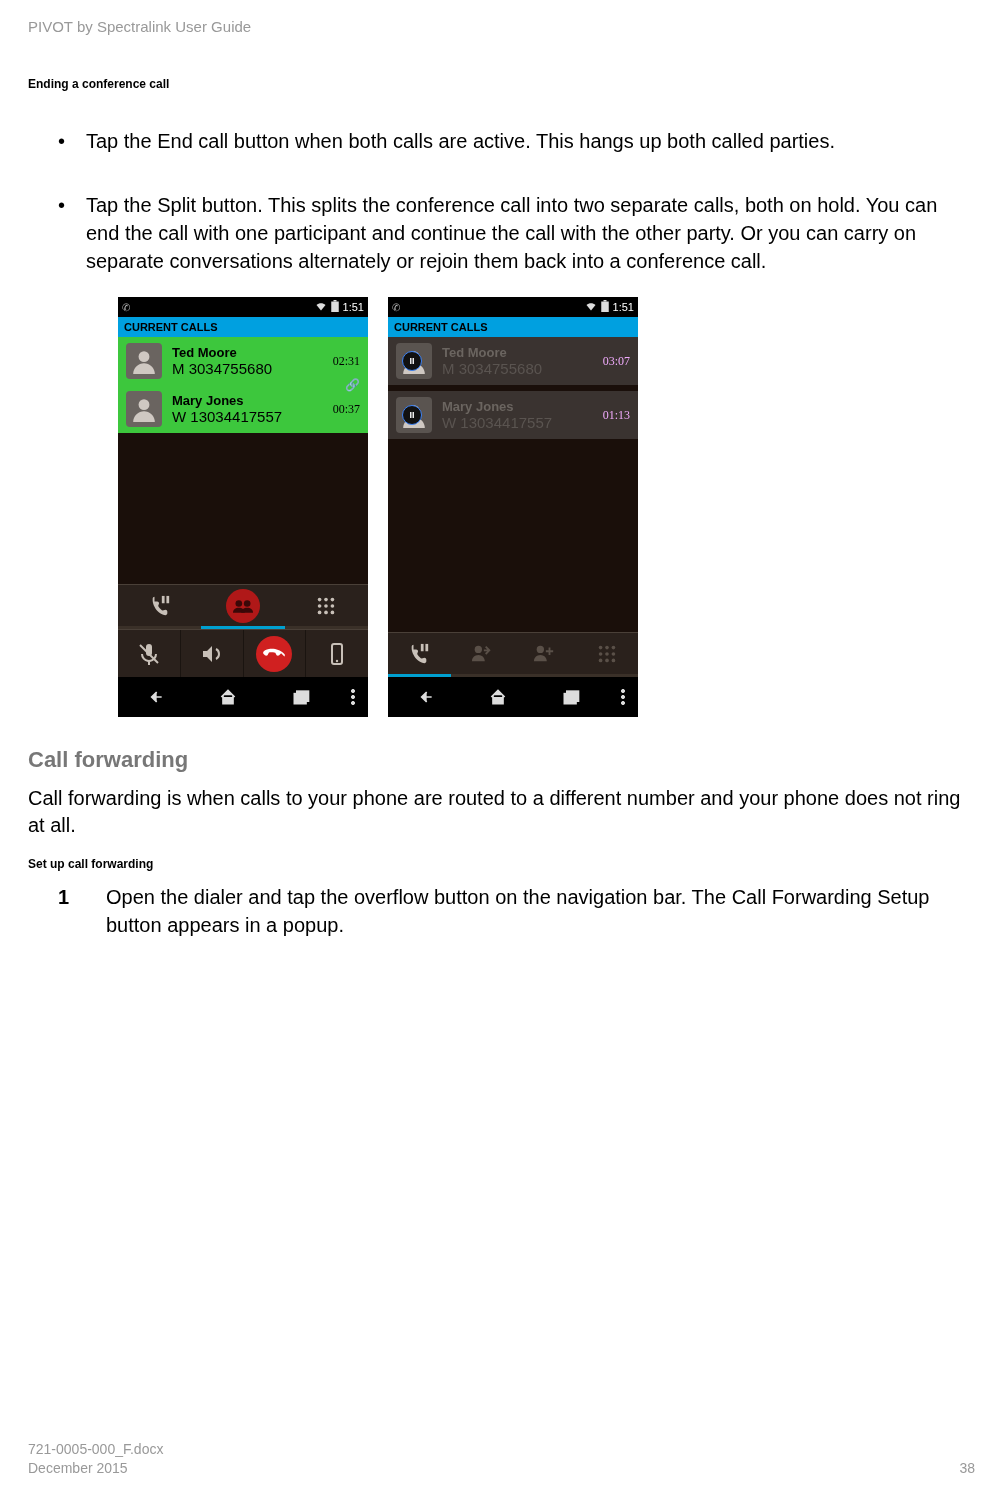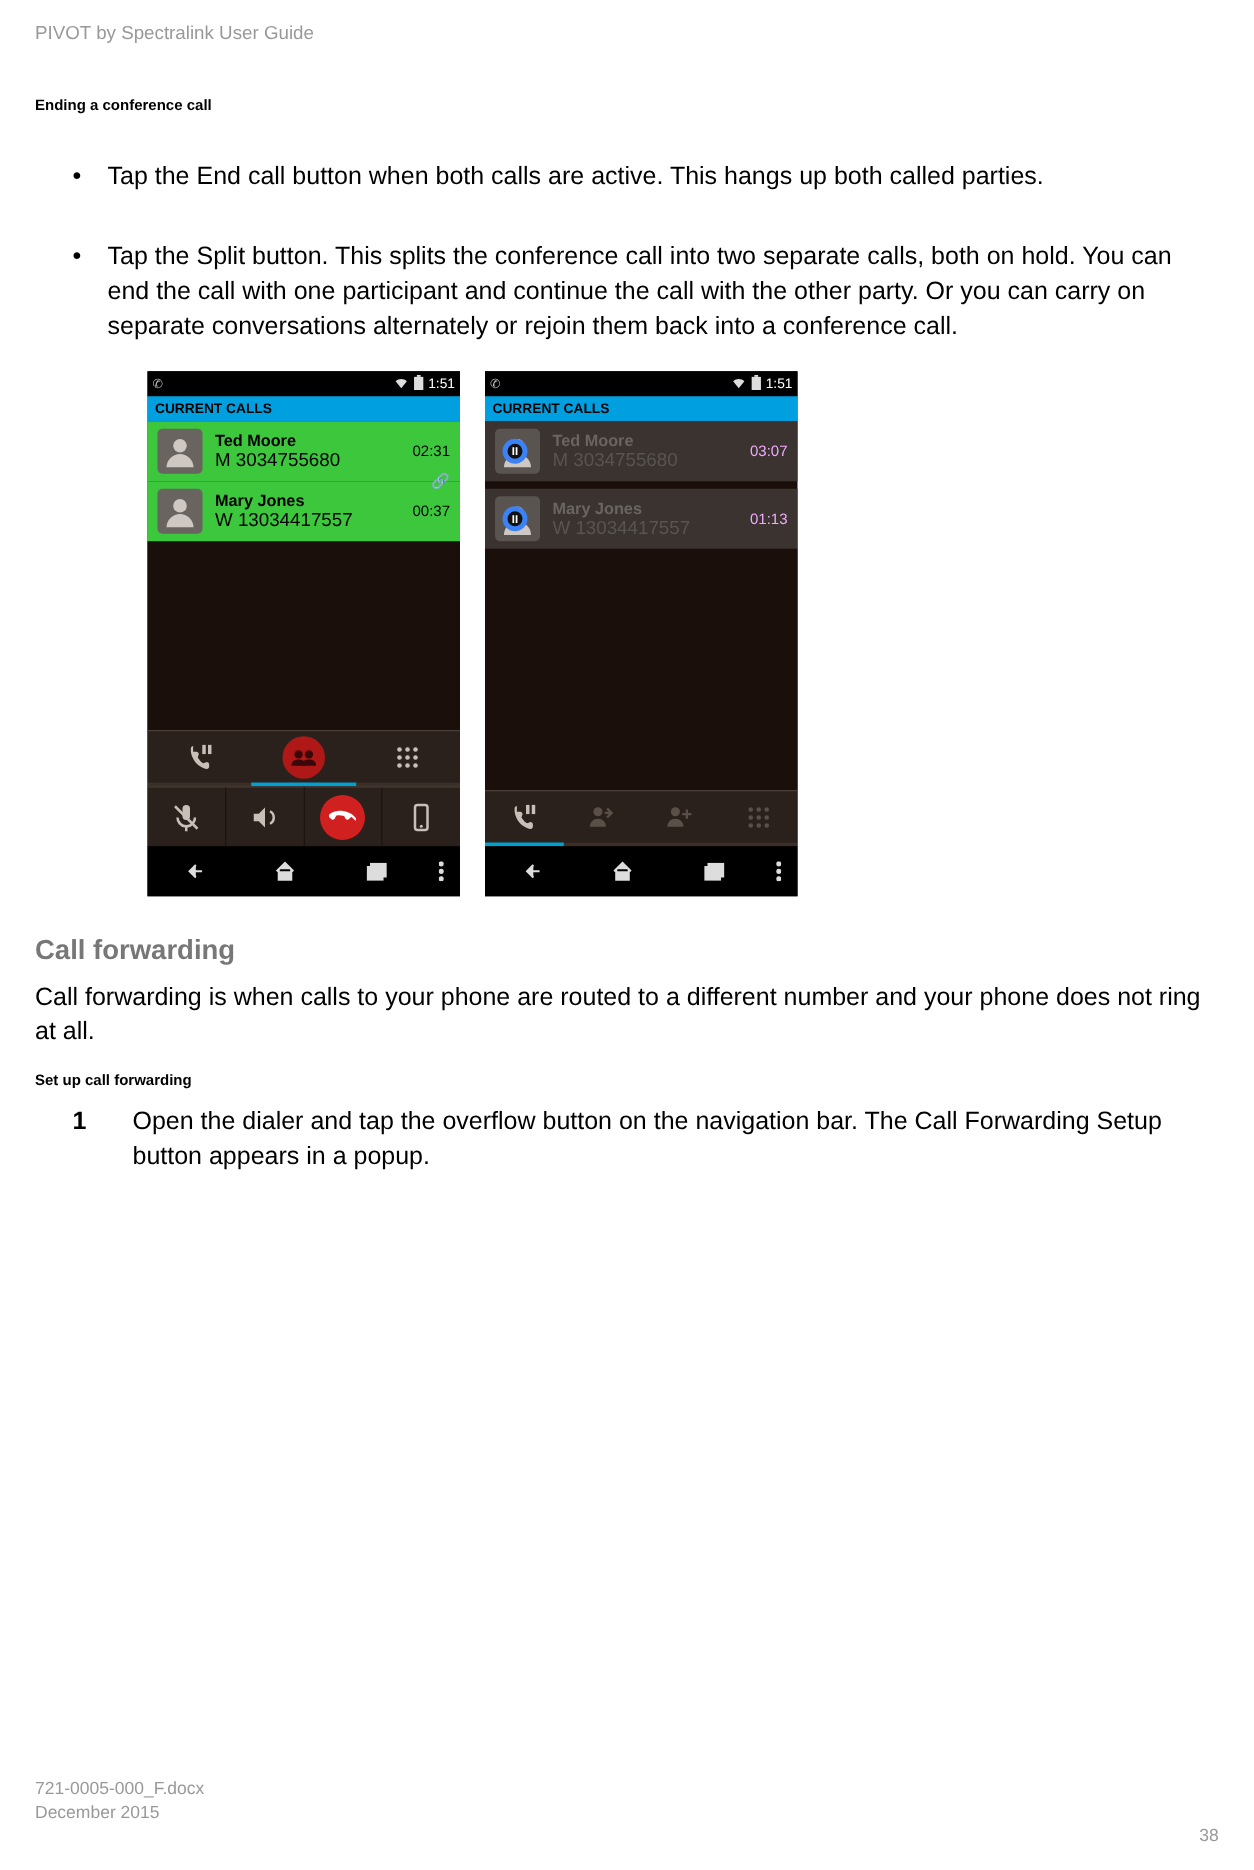--- a/index.html
+++ b/index.html
@@ -97,31 +97,31 @@
       display: flex;
       align-items: center;
       justify-content: center;
       margin-right: 10px;
       flex-shrink: 0;
     }
     .avatar svg { width: 26px; height: 26px; fill: #cfc8c2; }
     .hold .avatar { background: #5a5450; }
     .hold-badge {
       width: 20px; height: 20px; border-radius: 10px;
-      background: #111; border: 4px solid #3b82f6;
+      background: #111; border: 1px solid #3b82f6;
       display: flex; align-items: center; justify-content: center;
       color: #fff; font-size: 9px; font-weight: bold;
       position: absolute; left: 6px; top: 50%; transform: translate(0,-50%);
     }
     .call-info { flex: 1; }
     .call-name { font-weight: bold; font-size: 13px; color: #000; }
     .call-number { font-size: 15px; color: #000; }
     .hold .call-name { color: #6b6560; }
     .hold .call-number { color: #5a5450; }
-    .call-timer { font-size: 12px; color: #000; margin-left: 6px; }
+    .call-timer { font-size: 12px; color: #000; margin-left: 6px; font-family: Liberation Serif, serif; }
     .hold .call-timer { color: #f0abfc; }
     .link-icon { position: absolute; right: 8px; bottom: -7px; font-size: 12px; color: #111; z-index: 2; }
     .phone-body { flex: 1; background: #1a0f0a; }
     .action-row {
       display: flex;
       height: 42px;
       background: #2a211c;
       border-top: 1px solid #4a4038;
     }
     .action-btn {
@@ -207,21 +207,20 @@
     .footer {
       position: absolute;
       bottom: 18px;
       left: 28px;
       right: 28px;
       display: flex;
       justify-content: space-between;
       font-size: 14px;
       color: #999;
       line-height: 1.35;
-      flex-direction: column;
     }
     .screenshots-outer { display: flex; padding-left: 90px; margin-bottom: 2px; }
     .cap-col-1 { width: 270px; }
     .cap-col-2 { }
     .hold .avatar-wrap { position: relative; margin-right: 10px; }
     .hold .avatar { margin-right: 0; }
   </style>
 </head>
 <body>
 

